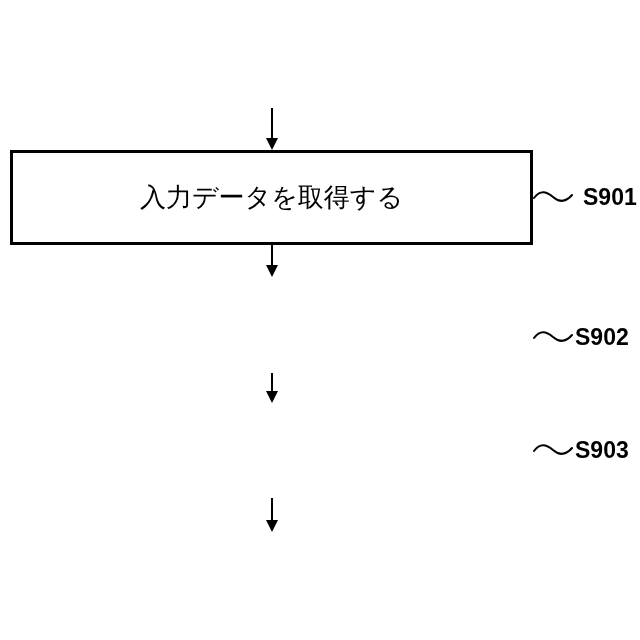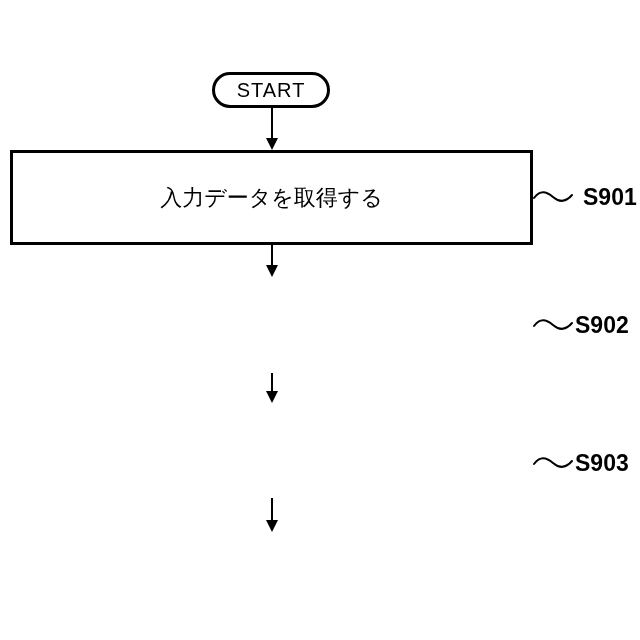--- a/index.html
+++ b/index.html
@@ -41,21 +41,21 @@
     border: 3px solid var(--line, #000);
     background: var(--background, #fff);
     display: flex;
     align-items: center;
     justify-content: center;
   }
   .process.p1 { top: 150px; height: 95px; }
   .process.p2 { top: 277px; height: 96px; }
   .process.p3 { top: 403px; height: 95px; }
   .process-text {
-    font-size: 22px;
+    font-size: 26px;
     font-weight: 400;
     white-space: nowrap;
   }
 
   
   .arrow {
     position: absolute;
     left: 266px;
     width: 12px;
     display: flex;
@@ -76,39 +76,36 @@
 
   
   .ref {
     position: absolute;
     left: 533px;
     height: 26px;
     display: flex;
     align-items: center;
   }
   .ref.r1 { top: 184px; gap: 8px; }
-  .ref.r2 { top: 312px; }
-  .ref.r3 { top: 450px; }
+  .ref.r2 { top: 324px; }
+  .ref.r3 { top: 437px; }
   .ref svg { display: block; flex: 0 0 auto; }
   .ref-label {
     font-size: 23px;
     font-weight: 700;
     line-height: 26px;
     margin-left: 2px;
     white-space: nowrap;
   }
 </style>
 </head>
 <body>
 
 <div class="canvas">
 
-  <div class="terminal start">
-    <span class="terminal-label">START</span>
-  </div>
 
   <div class="arrow a1">
     <div class="stem"></div>
     <div class="head"></div>
   </div>
 
   <div class="process p1">
     <span class="process-text">入力データを取得する</span>
   </div>
   <div class="ref r1">

